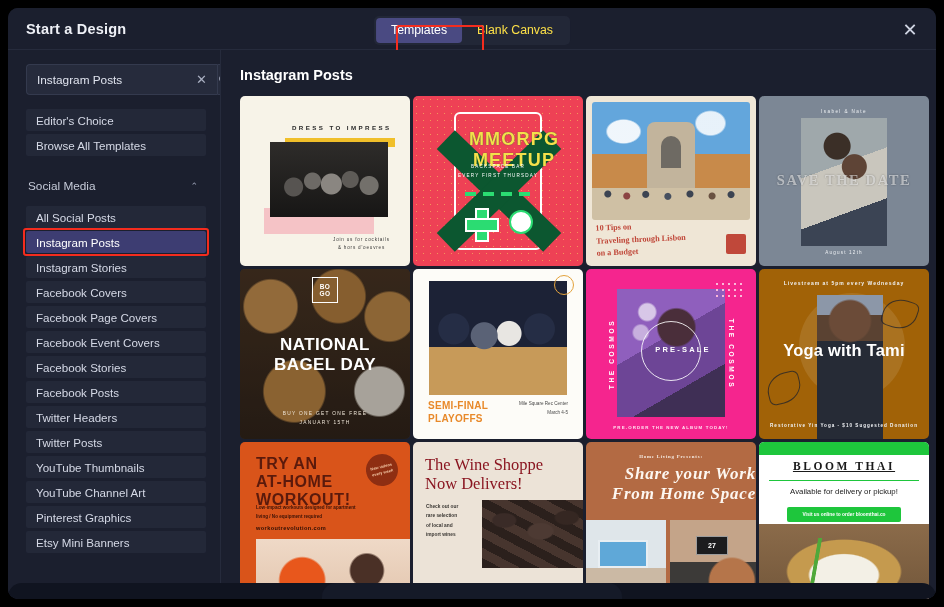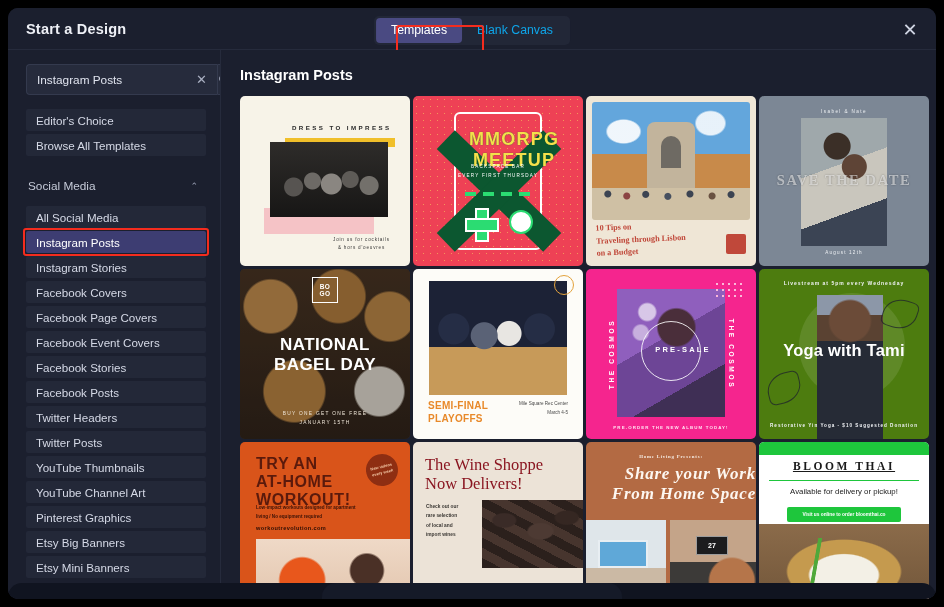--- a/index.html
+++ b/index.html
@@ -42,21 +42,21 @@
     left: 50%; top: 8px;
     transform: translateX(-50%);
     display: flex;
     background: #222737;
     border-radius: 5px;
     padding: 2px;
   }
   .tab {
     padding: 5px 15px 6px;
     font-size: 12.3px;
-    color: #0ea5e9;
+    color: #fde047;
     border-radius: 4px;
     cursor: pointer;
     white-space: nowrap;
     background: transparent;
     border: none;
     font-family: "Liberation Sans", sans-serif;
   }
   .tab.active {
     background: #4a4a82;
     color: #ffffff;
@@ -447,21 +447,21 @@
     position: absolute; right: 12px; top: 12px; width: 30px; height: 18px;
     background-image: radial-gradient(#fbb8d9 1px, transparent 1.2px);
     background-size: 6px 6px;
   }
   .c7 .foot {
     position: absolute; left: 0; right: 0; bottom: 9px; text-align: center;
     color: #ffe3f1; font-size: 4.4px; letter-spacing: 1.1px; font-weight: bold;
   }
 
   
-  .c8 { background: #4d7c0f; }
+  .c8 { background: #a16207; }
   .c8 .circlebg {
     position: absolute; left: 40px; top: 24px; width: 106px; height: 106px;
     border-radius: 50%; background: rgba(255,255,255,.10);
   }
   .c8 .ph {
     position: absolute; left: 58px; top: 26px; width: 66px; height: 144px;
     background:
       radial-gradient(circle at 50% 18%, #6b4b38 0 20px, transparent 22px),
       linear-gradient(#8c97a8 0 14%, #5a4232 14% 32%, #262b36 32% 100%);
   }
@@ -664,37 +664,36 @@
     <div class="side-item">Editor's Choice</div>
     <div class="side-item">Browse All Templates</div>
 
     <div class="group-spacer"></div>
 
     <div class="group-head">
       <span>Social Media</span>
       <span class="chev">⌃</span>
     </div>
 
-    <div class="side-item">All Social Media</div>
+    <div class="side-item">All Social Posts</div>
     <div class="side-item selected">
       <span>Instagram Posts</span>
       <span class="item-hl"></span>
     </div>
     <div class="side-item">Instagram Stories</div>
     <div class="side-item">Facebook Covers</div>
     <div class="side-item">Facebook Page Covers</div>
     <div class="side-item">Facebook Event Covers</div>
     <div class="side-item">Facebook Stories</div>
     <div class="side-item">Facebook Posts</div>
     <div class="side-item">Twitter Headers</div>
     <div class="side-item">Twitter Posts</div>
     <div class="side-item">YouTube Thumbnails</div>
     <div class="side-item">YouTube Channel Art</div>
     <div class="side-item">Pinterest Graphics</div>
-    <div class="side-item">Etsy Big Banners</div>
     <div class="side-item">Etsy Mini Banners</div>
   </div>
 
   <div class="content">
     <div class="content-title">Instagram Posts</div>
 
     <div class="grid">
 
       <div class="card c1">
         <div class="t1">DRESS TO IMPRESS</div>

